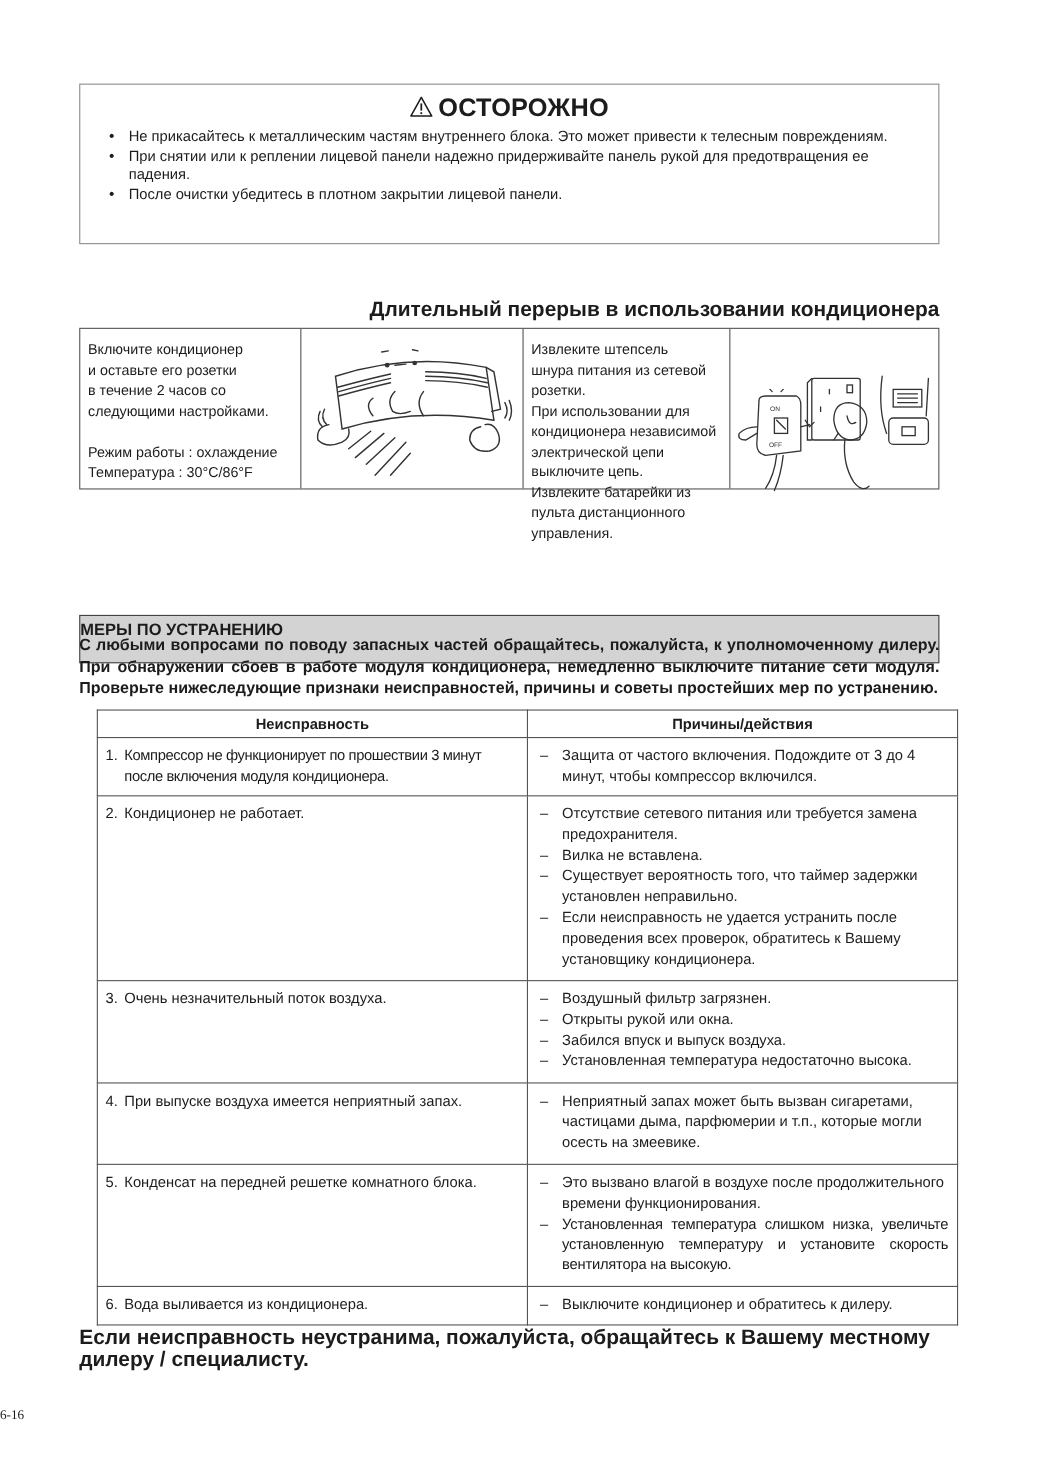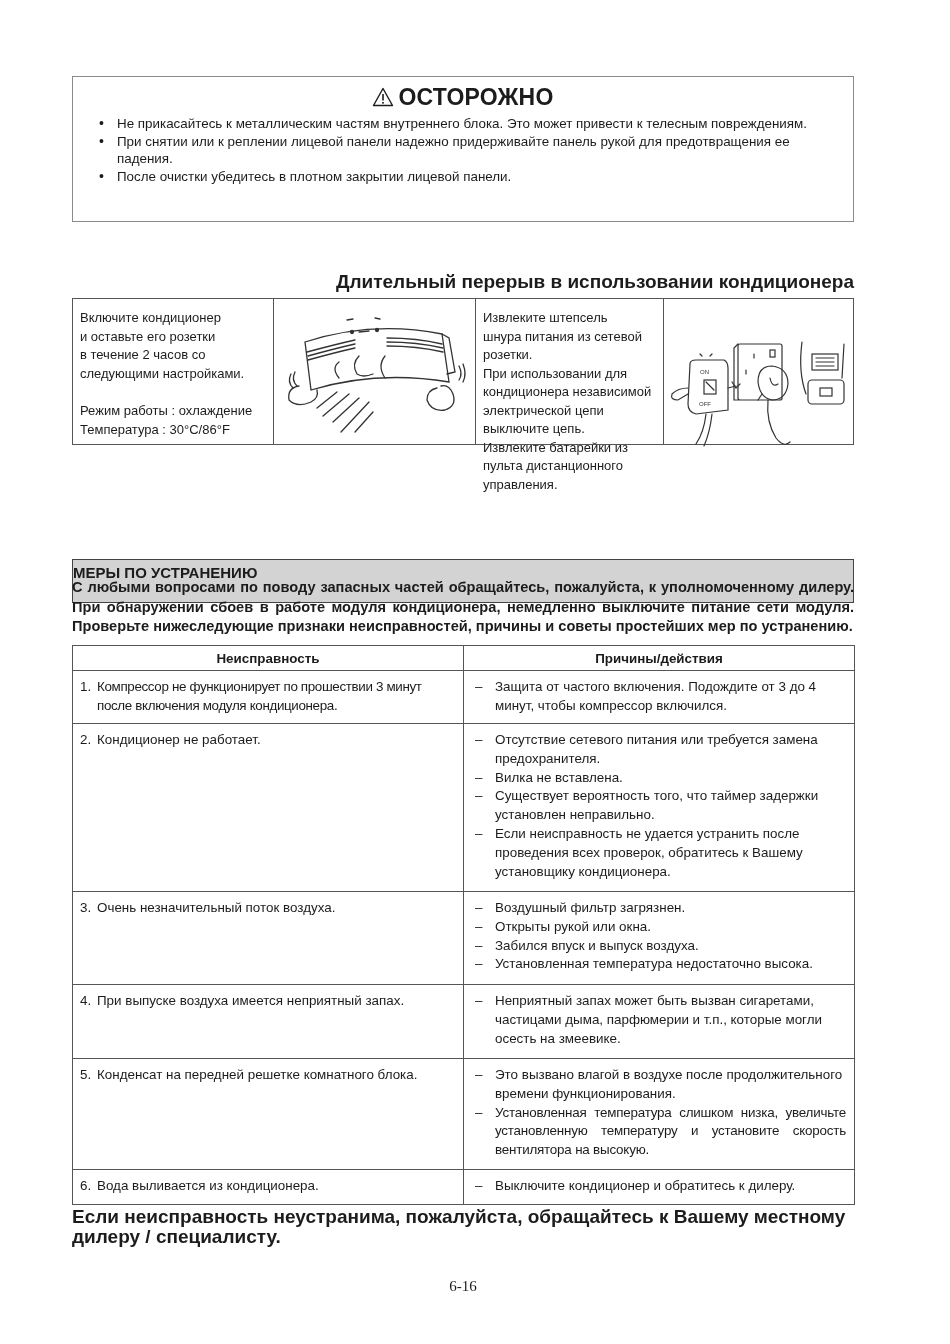--- a/index.html
+++ b/index.html
@@ -56,42 +56,42 @@
     background: #d3d3d3; border: 1px solid #444;
     text-align: left; font-weight: bold; font-size: 15px; line-height: 25px; margin-top: 43px;
   }
   .intro {
     position: absolute; left: 72px; top: 558px; width: 782px;
     font-weight: bold; font-size: 14.6px; line-height: 19.5px; text-align: justify; margin-top: 20px;
   }
 
   
   .ts-table {
-    position: absolute; left: 72px; top: 645px; width: 782px;
+    position: absolute; left: 88px; top: 645px; width: 782px;
     border-collapse: collapse; table-layout: fixed;
     font-size: 13.4px; line-height: 18.8px;
   }
   .ts-table th, .ts-table td { border: 1px solid #555; vertical-align: top; text-align: left; }
   .ts-table th { font-weight: bold; text-align: center; height: 25px; padding: 4px 0 0; }
   .ts-table td { padding: 7px 8px 7px 7px; }
   .ts-table .c1 { width: 391px; }
   .ts-table .c2 { width: 391px; }
   .problem { display: flex; }
   .problem .num { width: 17px; flex: none; }
   .causes { list-style: none; padding-left: 0; }
   .causes li { position: relative; padding-left: 24px; }
   .causes li::before { content: "–"; position: absolute; left: 4px; top: 0; }
 
   .footer-note {
     position: absolute; left: 72px; top: 1207px; width: 782px;
     font-weight: bold; font-size: 19px; line-height: 20px;
   }
   .page-number {
-    position: absolute; left: 0; top: 1277px; width: 926px; text-align: center;
-    font-family: "Liberation Serif", serif; font-size: 15px; line-height: 18px;
+    position: absolute; left: 0; top: 1277px; width: 926px; 
+    font-family: "Liberation Serif", serif; font-size: 12px; line-height: 18px;
   }
 </style>
 </head>
 <body>
 
 <div class="page">
 
   <div class="warning">
     <div class="warning-title">
       <span class="tri">

